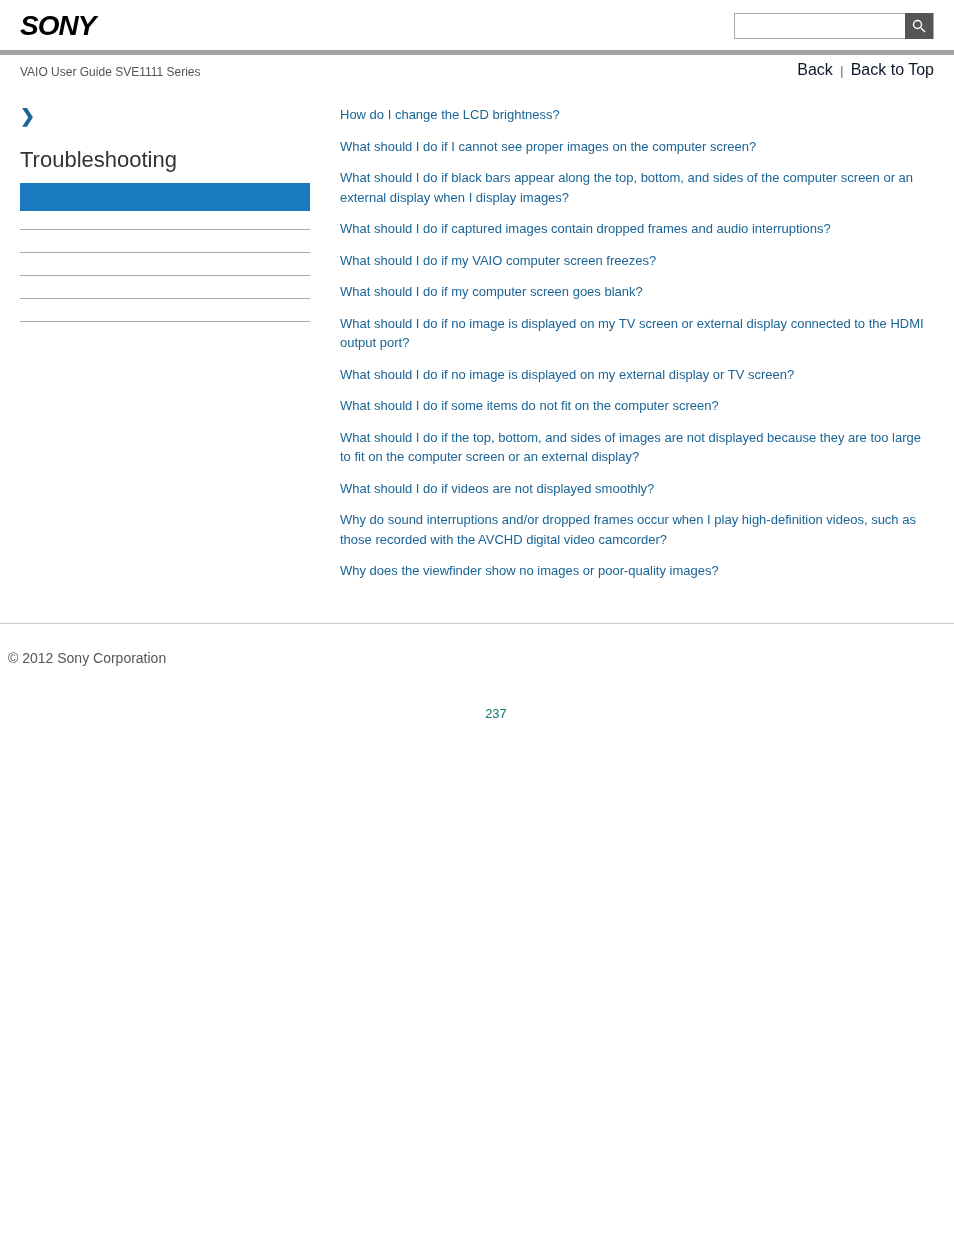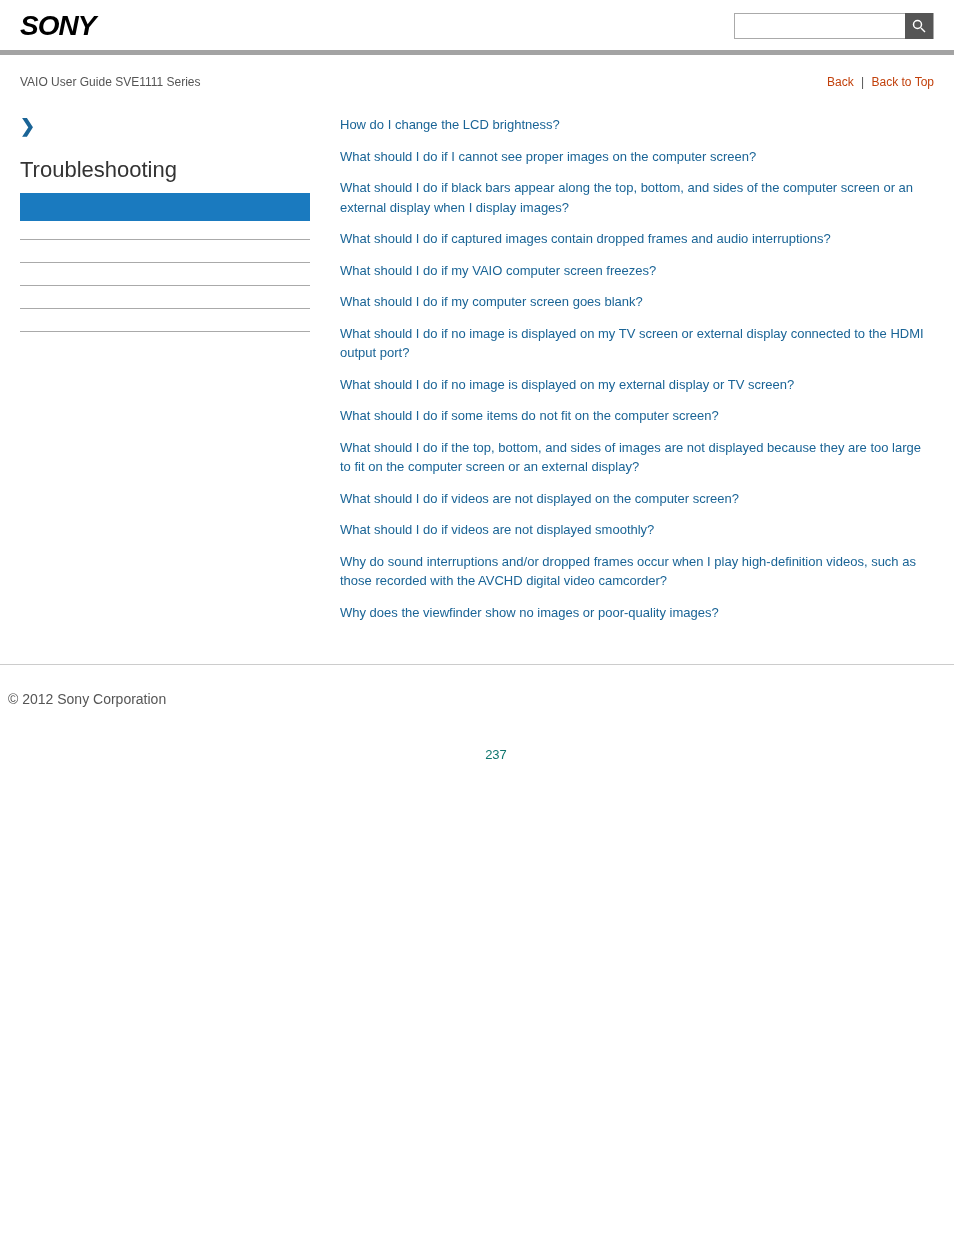--- a/index.html
+++ b/index.html
@@ -55,26 +55,25 @@
     }
 
     
     #subheader {
       padding: 6px 20px;
       display: flex;
       justify-content: space-between;
       align-items: flex-end;
       font-size: 12px;
       color: #555;
-      margin-top: 14px;
     }
     #nav-links a {
-      color: #c2410c;
+      color: #0f172a;
       text-decoration: none;
-      font-size: 12px;
+      font-size: 16px;
     }
     #nav-sep { color: #555; margin: 0 4px; }
 
     
     #content {
       display: flex;
       padding: 10px 20px 20px 20px;
     }
 
     
@@ -191,21 +190,20 @@
   <a href="#">How do I change the LCD brightness?</a>
       <a href="#">What should I do if I cannot see proper images on the computer screen?</a>
       <a href="#">What should I do if black bars appear along the top, bottom, and sides of the computer screen or an external display when I display images?</a>
       <a href="#">What should I do if captured images contain dropped frames and audio interruptions?</a>
       <a href="#">What should I do if my VAIO computer screen freezes?</a>
       <a href="#">What should I do if my computer screen goes blank?</a>
       <a href="#">What should I do if no image is displayed on my TV screen or external display connected to the HDMI output port?</a>
       <a href="#">What should I do if no image is displayed on my external display or TV screen?</a>
       <a href="#">What should I do if some items do not fit on the computer screen?</a>
       <a href="#">What should I do if the top, bottom, and sides of images are not displayed because they are too large to fit on the computer screen or an external display?</a>
-      <a href="#">What should I do if videos are not displayed on the computer screen?</a>
       <a href="#">What should I do if videos are not displayed smoothly?</a>
       <a href="#">Why do sound interruptions and/or dropped frames occur when I play high-definition videos, such as those recorded with the AVCHD digital video camcorder?</a>
       <a href="#">Why does the viewfinder show no images or poor-quality images?</a>
     </div>
 </div>
 
 <hr id="content-divider">
 
 <div id="footer">
   <span>© 2012 Sony Corporation</span>

